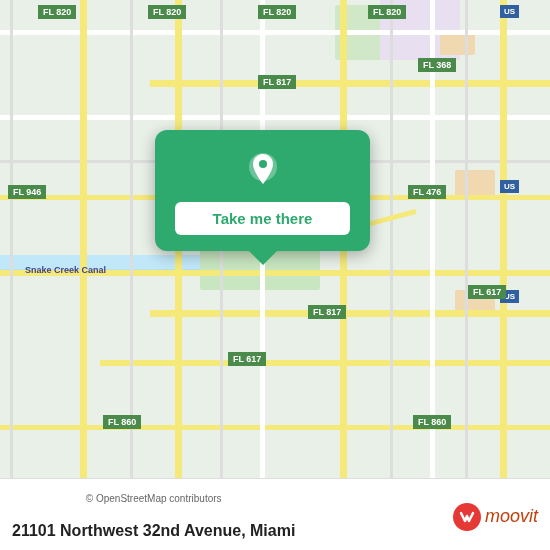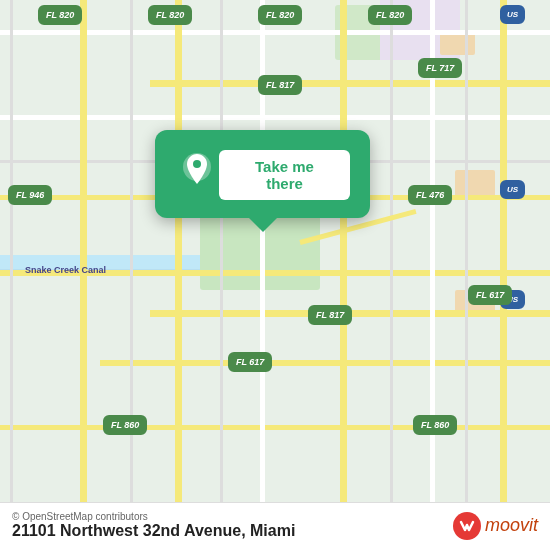--- a/index.html
+++ b/index.html
@@ -68,25 +68,24 @@
     .road-label {
       position: absolute;
       font-size: 10px;
       color: #555;
       font-weight: bold;
       background: transparent;
       white-space: nowrap;
     }
     .road-label.shield {
       background: #e8e8e8;
-      border: 4px solid #14532d;
-      border-radius: 6px;
+      border: 1px solid #14532d;
+      border-radius: 0;
       padding: 1px 4px;
       font-size: 9px;
-      font-style: italic;
     }
     .road-label.shield.green {
       background: #4a8a4a;
       color: white;
       border-color: #4a8a4a;
     }
     .road-label.shield.blue {
       background: #3060a0;
       color: white;
       border-color: #3060a0;
@@ -94,20 +93,21 @@
 
     
     .popup-card {
       position: absolute;
       top: 130px;
       left: 155px;
       width: 215px;
       background: #2eaa6e;
       border-radius: 12px;
       display: flex;
+      flex-direction: column;
       align-items: center;
       padding: 18px 20px 16px;
       box-shadow: 0 4px 15px rgba(0,0,0,0.3);
       z-index: 100;
     }
 
     .popup-pin {
       width: 44px;
       height: 44px;
       margin-bottom: 10px;
@@ -143,43 +143,44 @@
       border-top: 14px solid #2eaa6e;
     }
 
     
     .bottom-bar {
       position: absolute;
       bottom: 0;
       left: 0;
       right: 0;
       background: white;
-      padding: 8px 12px 10px;
+      padding: 14px 12px 10px;
       display: flex;
       align-items: center;
       justify-content: space-between;
       border-top: 1px solid #ddd;
       z-index: 200;
+      text-align: center;
     }
 
     .bottom-left {
       display: flex;
       flex-direction: column;
     }
 
     .attribution {
       font-size: 10px;
       color: #666;
     }
 
     .address-text {
       font-size: 16px;
       font-weight: bold;
       color: #222;
-      margin-top: 0;
+      margin-top: 18px;
     }
 
     .moovit-logo {
       display: flex;
       align-items: center;
       gap: 4px;
     }
 
     .moovit-text {
       font-size: 18px;
@@ -231,21 +232,21 @@
 
   <div style="position:absolute;top:240px;left:300px;width:120px;height:5px;background:#f5e97a;transform:rotate(-15deg);transform-origin:left center;"></div>
 
   <div class="road-label shield green" style="top:5px;left:38px;">FL 820</div>
   <div class="road-label shield green" style="top:5px;left:148px;">FL 820</div>
   <div class="road-label shield green" style="top:5px;left:258px;">FL 820</div>
   <div class="road-label shield green" style="top:5px;left:368px;">FL 820</div>
   <div class="road-label shield blue" style="top:5px;left:500px;font-size:8px;padding:1px 3px;">US</div>
 
   <div class="road-label shield green" style="top:75px;left:258px;">FL 817</div>
-  <div class="road-label shield green" style="top:58px;left:418px;">FL 717</div>
+  <div class="road-label shield green" style="top:58px;left:418px;">FL 368</div>
 
   <div class="road-label shield green" style="top:185px;left:8px;">FL 946</div>
   <div class="road-label shield green" style="top:185px;left:408px;">FL 476</div>
   <div class="road-label shield blue" style="top:180px;left:500px;font-size:8px;padding:1px 3px;">US</div>
 
   <div class="road-label" style="top:265px;left:25px;font-size:9px;color:#448;">Snake Creek Canal</div>
 
   <div class="road-label shield green" style="top:305px;left:308px;">FL 817</div>
   <div class="road-label shield blue" style="top:290px;left:500px;font-size:8px;padding:1px 3px;">US</div>
 

